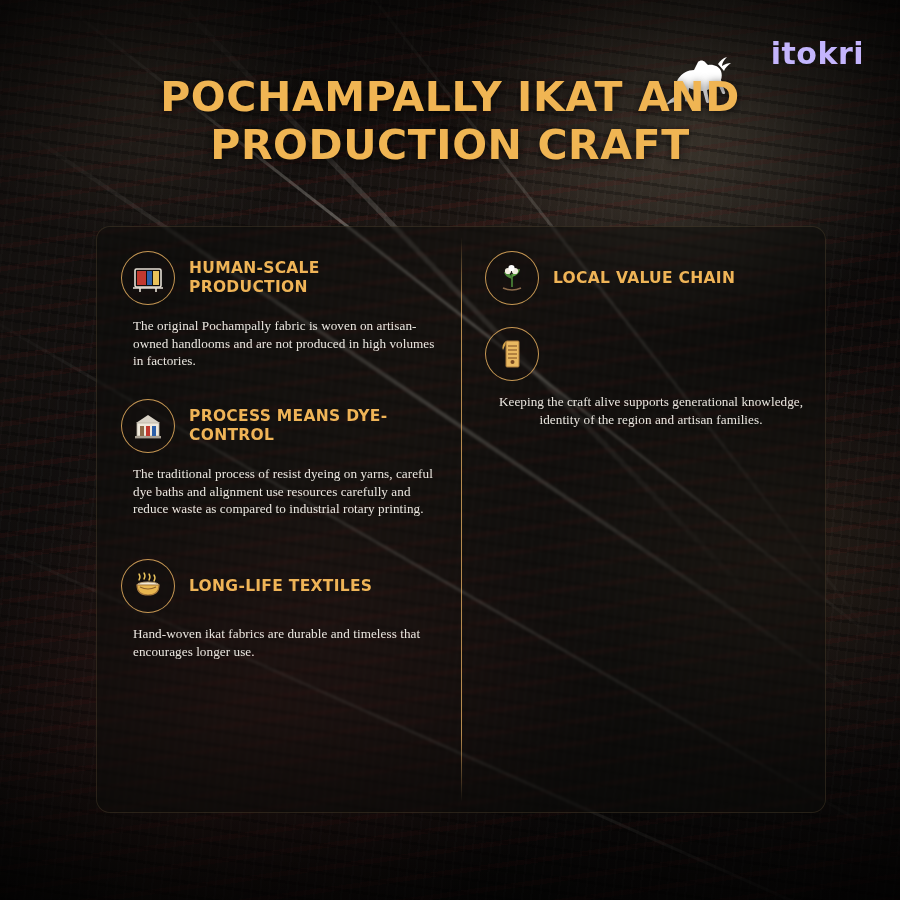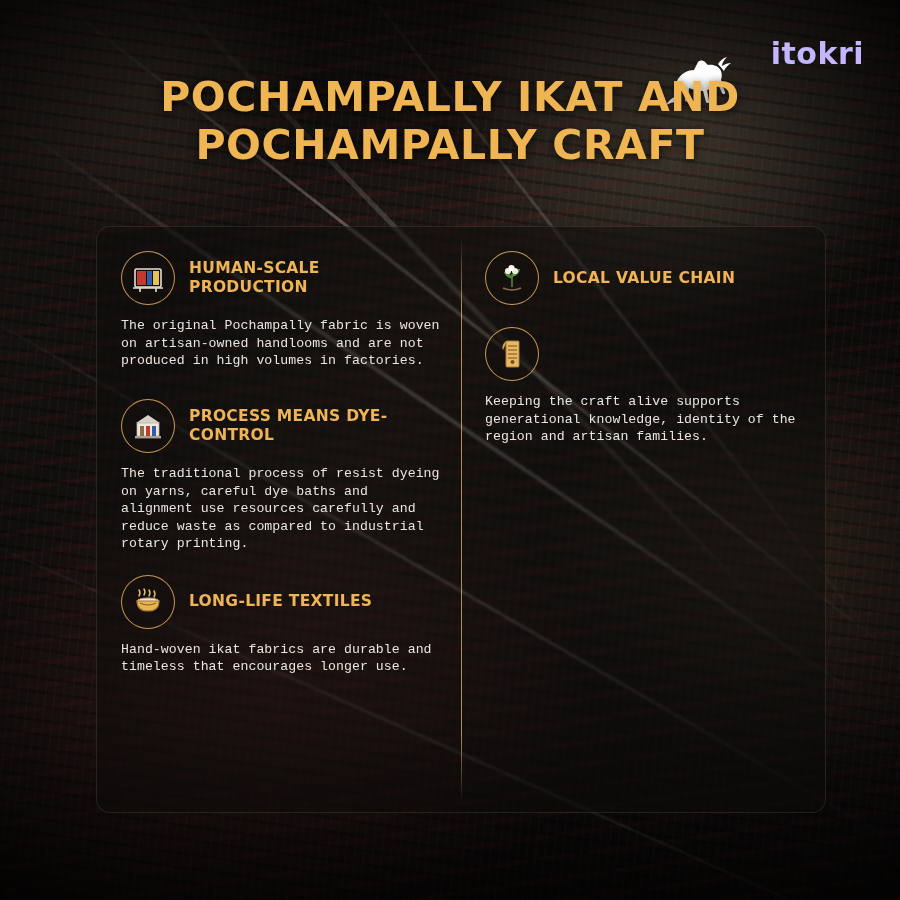--- a/index.html
+++ b/index.html
@@ -116,21 +116,21 @@
     width: 1px;
     background: linear-gradient(180deg, rgba(235,180,100,0.0), rgba(235,180,100,0.75) 12%, rgba(235,180,100,0.75) 88%, rgba(235,180,100,0.0));
   }
 
   .col {
     position: absolute;
     top: 24px;
     width: 320px;
   }
   .col-left { left: 24px; }
-  .col-right { left: 388px; }
+  .col-right { left: 388px; text-align: center; }
 
   .block { margin-bottom: 22px; }
   .block-head {
     display: flex;
     align-items: center;
     gap: 14px;
     min-height: 54px;
   }
   .icon-badge {
     flex: 0 0 auto;
@@ -149,25 +149,26 @@
     font-family: "DejaVu Sans", sans-serif;
     font-size: 15.5px;
     font-weight: 700;
     line-height: 1.22;
     letter-spacing: 0.3px;
     color: #efb457;
     text-transform: uppercase;
   }
   .block-body {
     margin-top: 12px;
-    font-family: Liberation Mono, monospace;
+    font-family: Liberation Serif, serif;
     font-size: 13.2px;
     line-height: 1.33;
     color: #ebe7e0;
     letter-spacing: 0.05px;
+    margin-left: 12px;
   }
 
   
   .row-1 .block-body { min-height: 60px; }
   .row-2 .block-body { min-height: 72px; }
 </style>
 </head>
 <body>
 
 <div class="poster">
@@ -192,21 +193,21 @@
     <g fill="#ffffff">
       <path d="M34 18c-6 0-12 3-16 9-3 5-4 11-4 16 0 2 2 3 3 1 2-4 4-7 7-9l1 13c0 2 3 2 3 0l1-12c4 2 9 3 14 3l3 11c1 2 4 1 3-1l-2-11c4-1 8-3 11-6l4 9c1 2 4 1 3-1l-4-12c1-3 1-6 0-9-2-5-8-7-13-6l-3-3c-2-2-5-2-7 0l-4 8z"></path>
       <path d="M58 12c2-3 5-6 9-7-3 3-5 6-5 9 3-2 6-3 9-3-3 2-6 5-7 8l-6-7z"></path>
       <path d="M16 44c-4 2-8 5-10 9 4-2 7-3 11-3l-1-6z"></path>
     </g>
   </svg>
 
   <div class="title">
     <h1 class="title-text">
       <span>POCHAMPALLY IKAT AND</span><br>
-      <span>POCHAMPALLY CRAFT</span>
+      <span>PRODUCTION CRAFT</span>
     </h1>
   </div>
 
   <div class="panel">
     <div class="panel-divider"></div>
 
     <div class="col col-left">
 
       <div class="block row-1">
         <div class="block-head">

